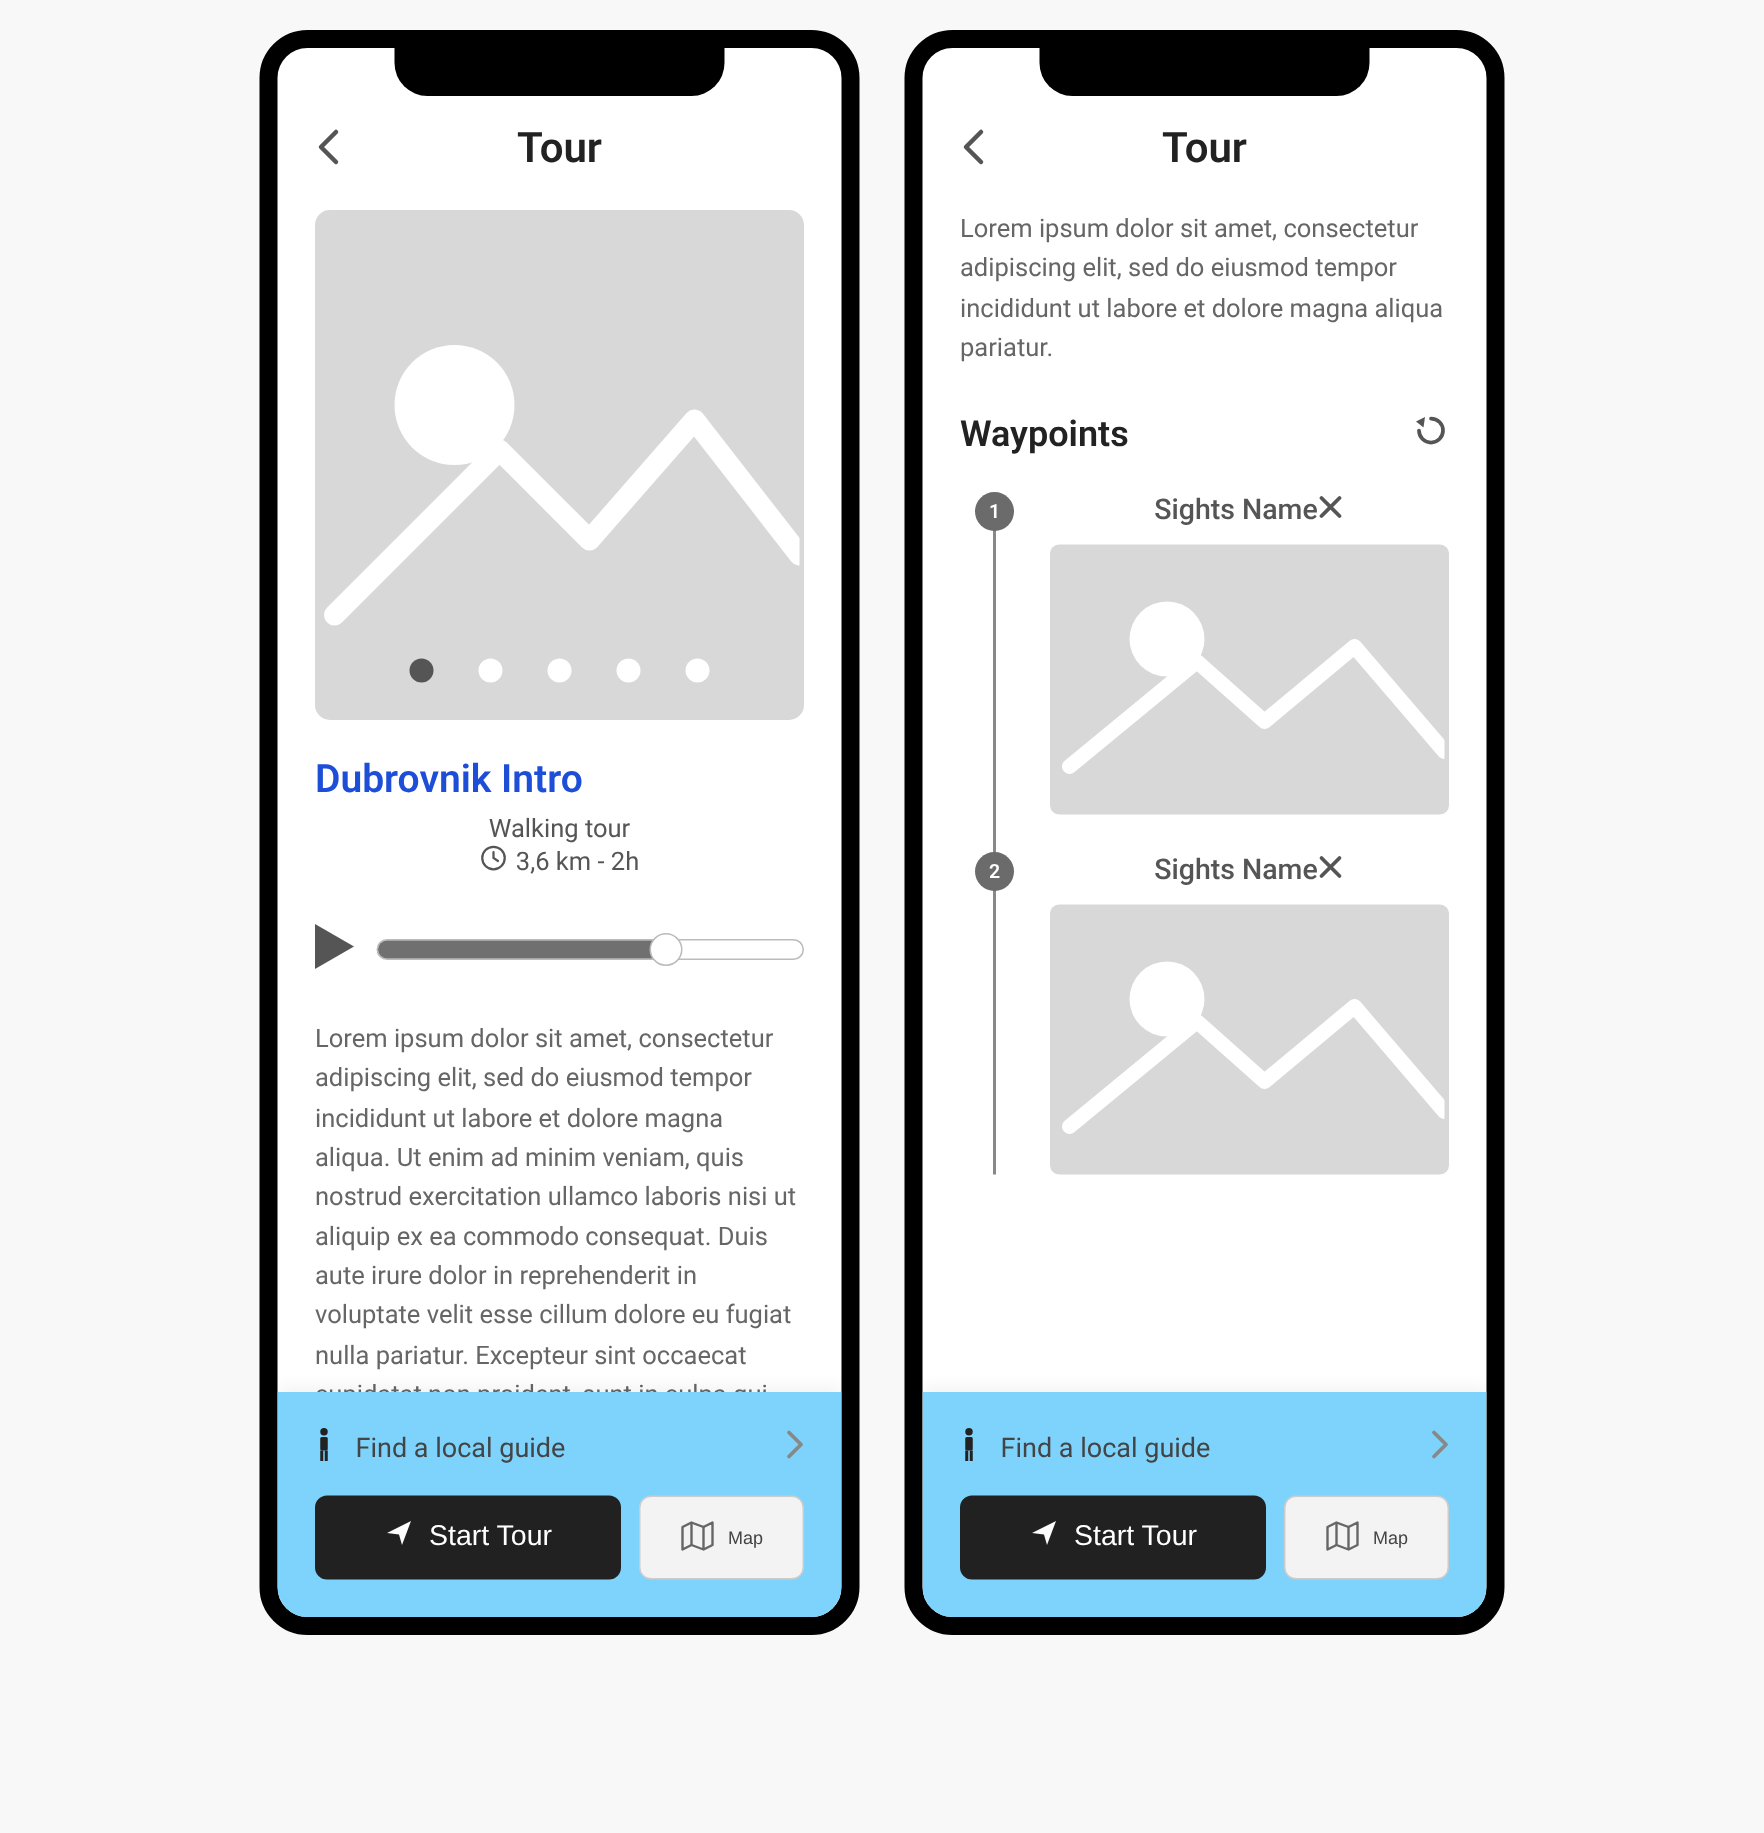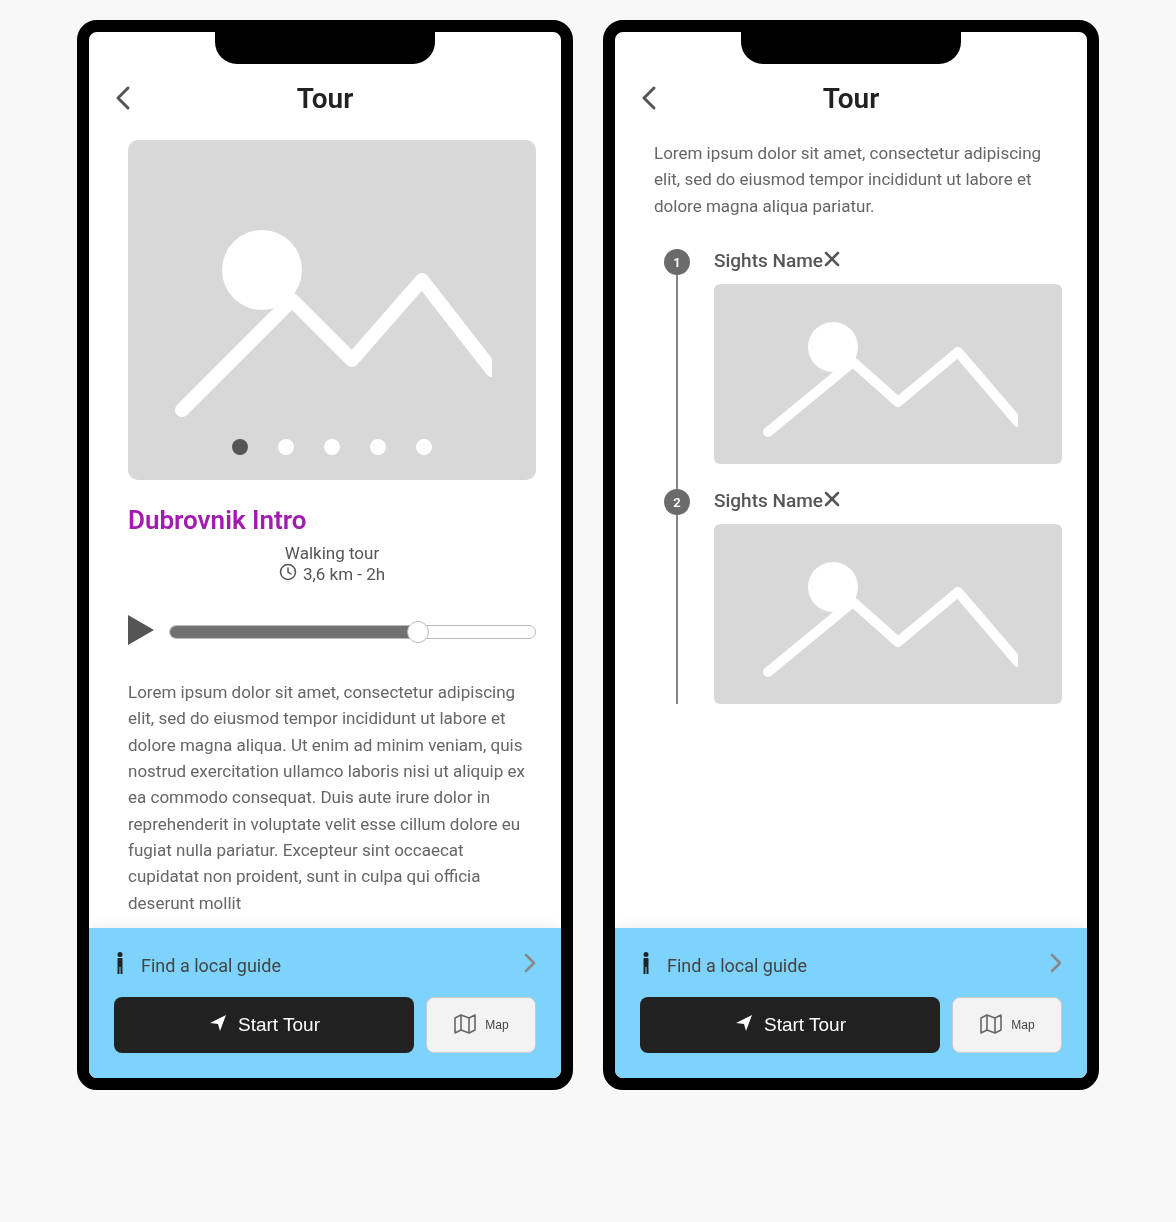--- a/index.html
+++ b/index.html
@@ -5,25 +5,25 @@
     * { box-sizing: border-box; margin: 0; padding: 0; }
     body {
       font-family: -apple-system, BlinkMacSystemFont, "Segoe UI", Roboto, sans-serif;
       background: #f8f8f8;
       padding: 20px;
       display: flex;
       gap: 30px;
       justify-content: center;
     }
     .phone {
-      width: 496px;
+      width: 400px;
       height: 1070px;
       background: #fff;
       border: 12px solid #000;
-      border-radius: 20px;
+      border-radius: 32px;
       position: relative;
       overflow: hidden;
       display: flex;
       flex-direction: column;
     }
     .notch {
       position: absolute;
       top: -2px;
       left: 50%;
       transform: translateX(-50%);
@@ -48,21 +48,21 @@
       cursor: pointer;
     }
     .header-title {
       font-size: 28px;
       font-weight: 600;
       color: #222;
     }
     .content {
       flex: 1;
       overflow: hidden;
-      padding: 15px 25px 0 39px;
+      padding: 15px 25px 0 25px;
     }
     .hero-image {
       width: 100%;
       height: 340px;
       background: #d8d8d8;
       border-radius: 10px;
       position: relative;
       display: flex;
       align-items: center;
       justify-content: center;
@@ -80,21 +80,21 @@
     .dot {
       width: 16px;
       height: 16px;
       border-radius: 50%;
       background: #fff;
     }
     .dot.active { background: #555; }
     .tour-title {
       font-size: 26px;
       font-weight: 600;
-      color: #a21caf;
+      color: #1d4ed8;
       margin-top: 25px;
     }
     .meta-row {
       display: flex;
       justify-content: space-between;
       align-items: center;
       margin-top: 8px;
       color: #555;
       font-size: 17px;
       flex-direction: column;
@@ -184,21 +184,21 @@
       border-radius: 50%;
       display: flex;
       align-items: center;
       justify-content: center;
       font-size: 13px;
       font-weight: 600;
       z-index: 2;
     }
     .waypoint-head {
       display: flex;
-      justify-content: flex-start;
+      justify-content: center;
       align-items: center;
       margin-bottom: 12px;
     }
     .waypoint-name {
       font-size: 19px;
       color: #555;
       font-weight: 500;
     }
     .waypoint-close { cursor: pointer; }
     .waypoint-img {
@@ -364,20 +364,29 @@
       <svg width="18" height="28" viewBox="0 0 18 28">
           <polyline points="14,4 4,14 14,24" fill="none" stroke="#555" stroke-width="3" stroke-linecap="round" stroke-linejoin="round"></polyline>
         </svg>
     </span>
     <span class="header-title">Tour</span>
   </div>
 
   <div class="content">
     <p class="intro-text">Lorem ipsum dolor sit amet, consectetur adipiscing elit, sed do eiusmod tempor incididunt ut labore et dolore magna aliqua pariatur.</p>
 
+    <div class="waypoints-header">
+      <span class="waypoints-title">Waypoints</span>
+      <span style="cursor:pointer;">
+        <svg width="24" height="24" viewBox="0 0 24 24">
+            <path d="M12,4 A8,8 0 1 1 4,12" fill="none" stroke="#555" stroke-width="2.5" stroke-linecap="round"></path>
+            <polygon points="8,3 2,6 7,10" fill="#555"></polygon>
+          </svg>
+      </span>
+    </div>
 
     <div class="waypoints-list">
       <div class="timeline-line"></div>
 
       <div class="waypoint">
         <div class="waypoint-num">1</div>
         <div class="waypoint-head">
           <span class="waypoint-name">Sights Name</span>
           <span class="waypoint-close">
             <svg width="18" height="18" viewBox="0 0 18 18">

